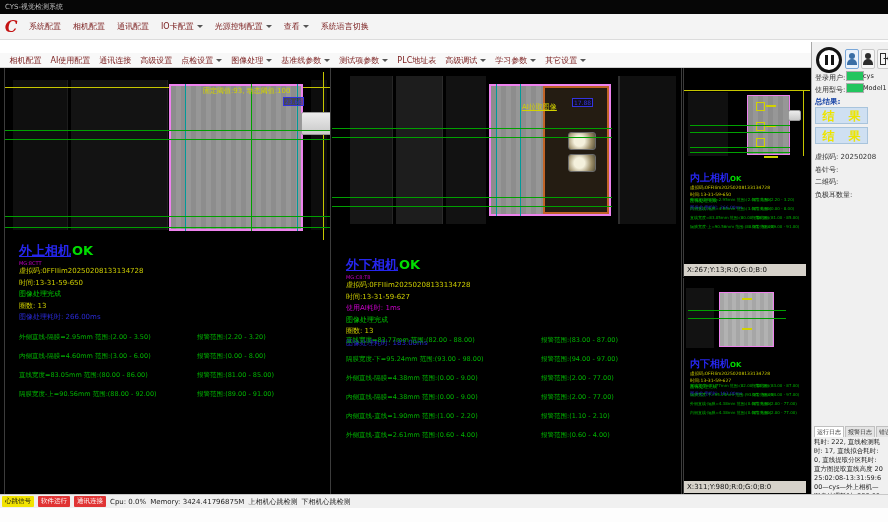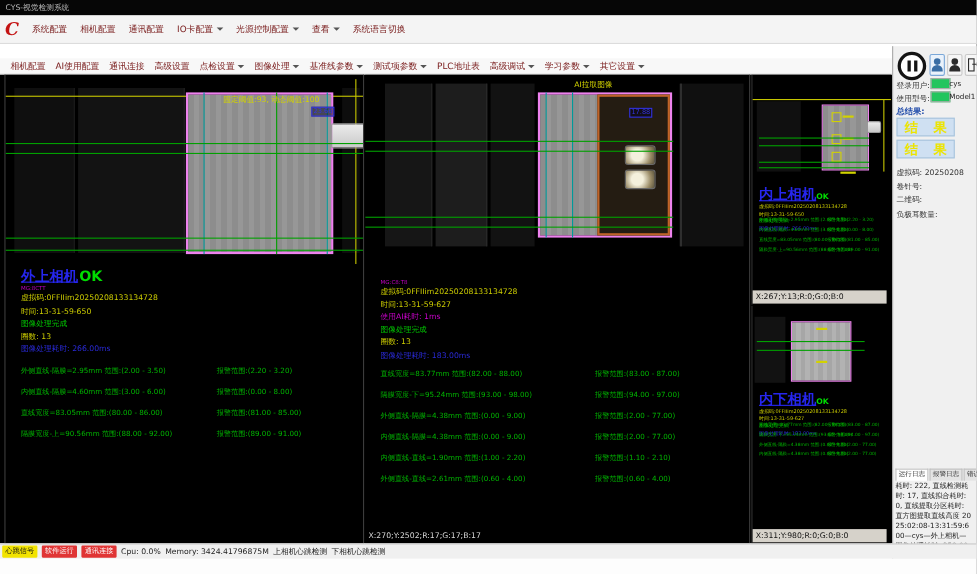--- a/index.html
+++ b/index.html
@@ -39,21 +39,21 @@
   
   .infoblock{position:absolute;white-space:nowrap;}
   .vtitle{font-weight:bold;font-size:13px;color:#2626ee;text-decoration:underline;}
   .vok{font-weight:bold;font-size:13px;color:#00dd00;margin-left:1px;}
   .sub{font-size:5px;color:#c400c4;line-height:6px;}
   .il{font-size:7px;line-height:11.5px;}
   .t-y{color:#cccc00;}.t-m{color:#cc00cc;}.t-g{color:#00c800;}.t-b{color:#2a2ad8;}
   .mrow{position:absolute;font-size:6.5px;color:#00b400;white-space:nowrap;}
   .alarm{position:absolute;top:0;}
   
-  .mini-title{font-weight:bold;font-size:13px;color:#2626ee;text-decoration:underline;}
+  .mini-title{font-weight:bold;font-size:10px;color:#2626ee;}
   .mini-ok{font-weight:bold;font-size:7px;color:#00dd00;}
   .mini-l{font-size:4.5px;line-height:6.5px;white-space:nowrap;}
   .mini-row{position:absolute;font-size:4px;color:#00b400;white-space:nowrap;}
   .mini-alarm{position:absolute;top:0;left:62px;}
   
   .sidebar{position:absolute;left:811px;top:42px;width:77px;height:466px;background:#f0f0f0;border-left:1px solid #a8a8a8;box-sizing:border-box;}
   .pause-btn{position:absolute;left:4px;top:5px;width:26px;height:26px;border-radius:50%;border:3px solid #141414;background:#fff;display:flex;align-items:center;justify-content:center;gap:3px;box-sizing:border-box;}
   .pause-btn i{width:3px;height:10px;background:#141414;display:block;}
   .icon-btn{position:absolute;top:7px;width:14px;height:20px;border-radius:2px;box-sizing:border-box;}
   .ib1{left:33px;border:1px solid #7aa7d8;background:#eaf2fb;}
@@ -175,24 +175,25 @@
       <div class="part" style="left:157px;top:16px;width:122px;height:132px;"></div>
       <div class="orange-rect" style="left:211px;top:18px;width:66px;height:128px;"></div>
       <div class="eye" style="left:236px;top:64px;"></div>
       <div class="eye" style="left:236px;top:86px;"></div>
       <div class="vlineE c" style="left:164px;top:16px;height:132px;"></div>
       <div class="vlineE c" style="left:188px;top:16px;height:132px;"></div>
       <div class="hline g" style="left:0;width:280px;top:60px;"></div>
       <div class="hline g" style="left:0;width:280px;top:69px;"></div>
       <div class="hline g" style="left:0;width:280px;top:129px;"></div>
       <div class="hline g" style="left:0;width:280px;top:138px;"></div>
-      <div class="ylabel" style="left:160px;top:4px;">AI拉取图像</div>
+      <div class="ylabel" style="left:160px;top:34px;text-decoration:underline;">AI拉取图像</div>
       <div class="bmarker" style="left:240px;top:30px;">17.88</div>
 
       <div class="infoblock" style="left:14px;top:186px;">
+        <div><span class="vtitle">外下相机</span><span class="vok">OK</span></div>
         <div class="sub">MG:C8:T8</div>
         <div class="il t-y">虚拟码:0FFIIim20250208133134728</div>
         <div class="il t-y">时间:13-31-59-627</div>
         <div class="il t-m">使用AI耗时: 1ms</div>
         <div class="il t-g">图像处理完成</div>
         <div class="il t-y">圈数: 13</div>
         <div class="il t-b">图像处理耗时: 183.00ms</div>
       </div>
 
       <div class="mrow" style="left:14px;top:268px;">
@@ -213,21 +214,20 @@
       </div>
       <div class="mrow" style="left:14px;top:344px;">
         <span>内侧直线-直线=1.90mm 范围:(1.00 - 2.20)</span>
         <span class="alarm" style="left:195px;">报警范围:(1.10 - 2.10)</span>
       </div>
       <div class="mrow" style="left:14px;top:363px;">
         <span>外侧直线-直线=2.61mm 范围:(0.60 - 4.00)</span>
         <span class="alarm" style="left:195px;">报警范围:(0.60 - 4.00)</span>
       </div>
 
-      <div class="vstatus">X:270;Y:2502;R:17;G:17;B:17</div>
     </div>
 
     <div class="vcol" id="col-small">
 
       <div class="smallview" style="top:0;height:209px;">
         <div class="band" style="left:4px;top:24px;width:40px;height:64px;background:#101010;"></div>
         <div class="hline y" style="left:0;right:0;top:22px;"></div>
         <div class="vlineE y" style="left:119px;top:22px;height:66px;"></div>
         <div class="part" style="left:63px;top:27px;width:43px;height:60px;border-width:1px;"></div>
         <div class="connector" style="left:104px;top:42px;width:13px;height:11px;"></div>

